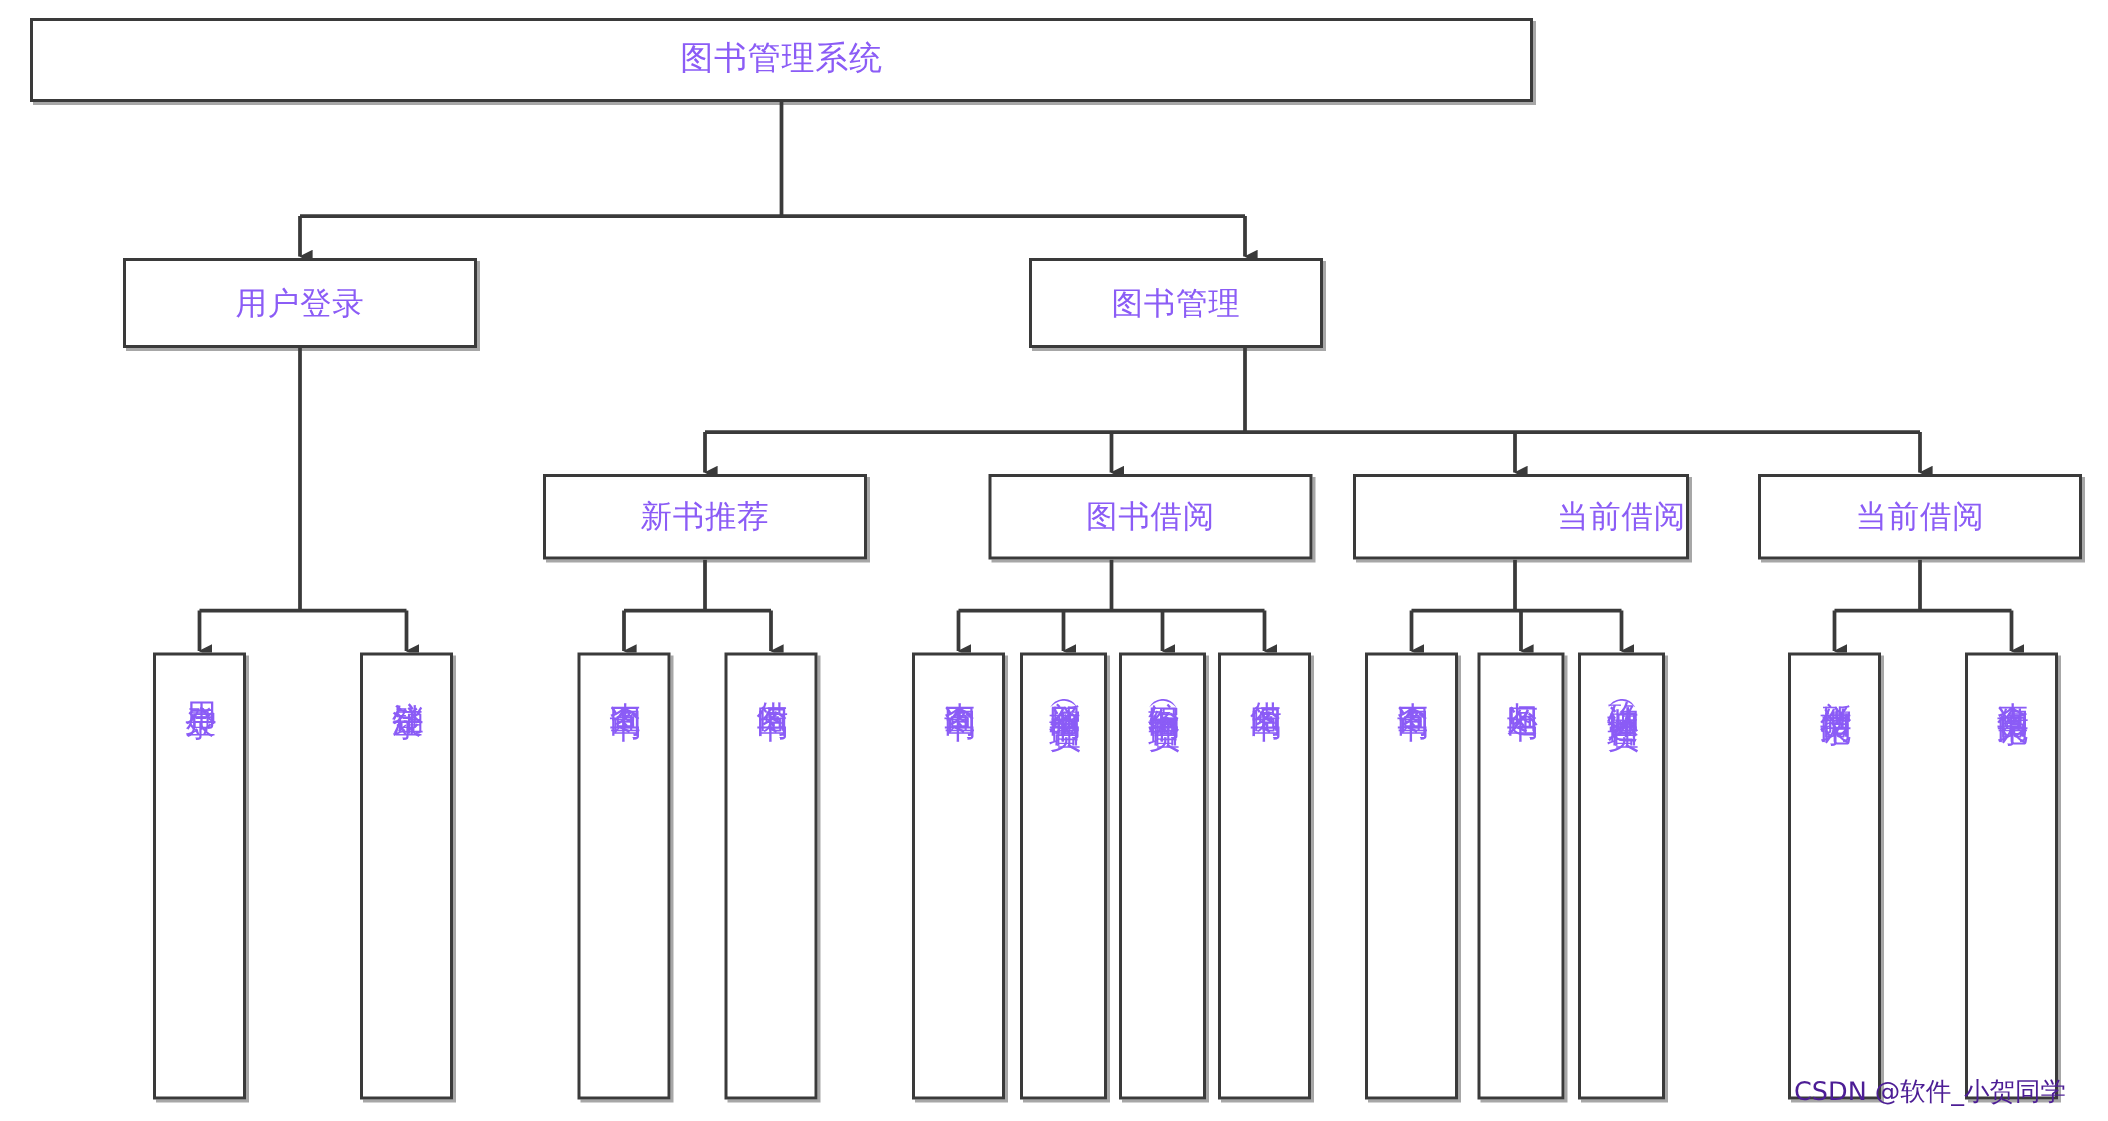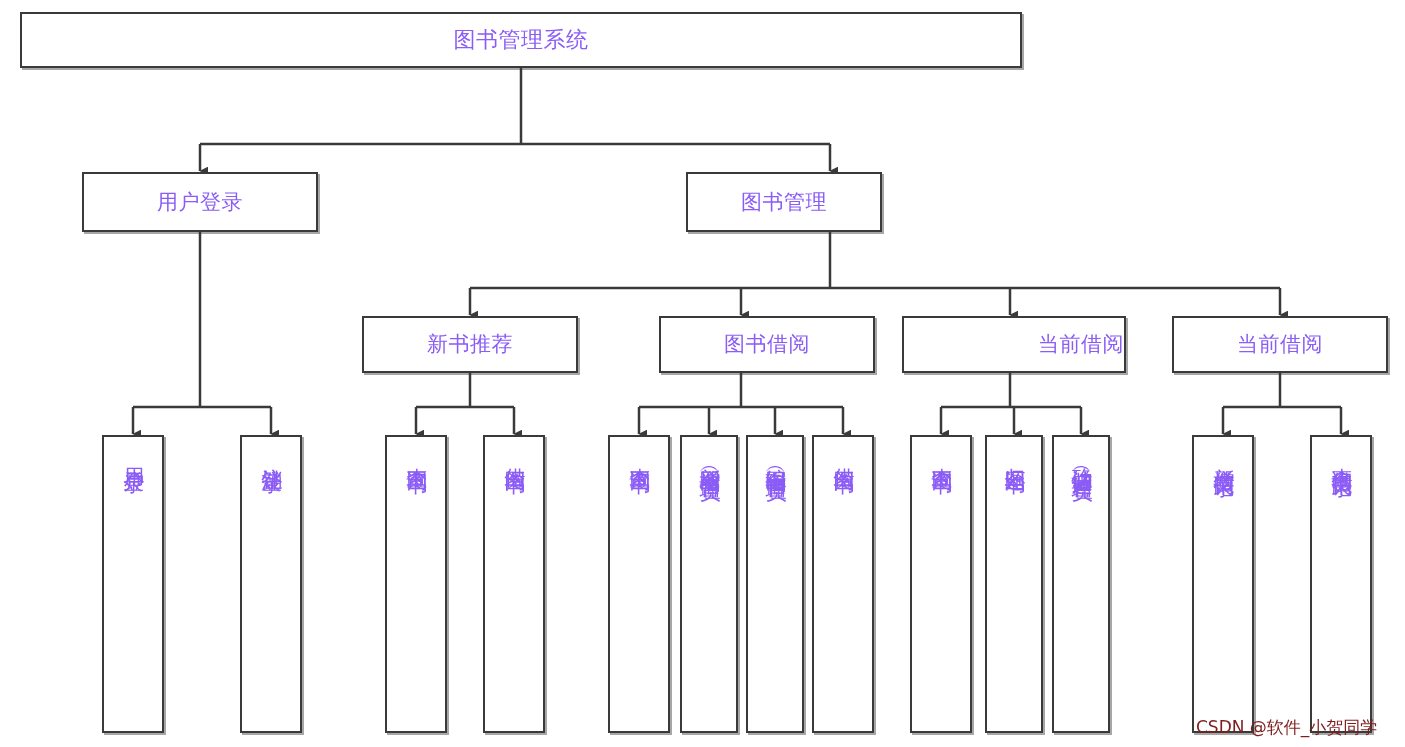--- a/index.html
+++ b/index.html
@@ -59,21 +59,21 @@
     writing-mode: vertical-rl;
     text-orientation: upright;
     font-size: 21px;
     line-height: 1.14;
     letter-spacing: 2px;
     white-space: nowrap;
   }
   .watermark {
     position: absolute;
     font-size: 17px;
-    color: #7f1d1d;
+    color: #4c1d95;
     white-space: nowrap;
     z-index: 5;
     font-family: "DejaVu Sans", "Liberation Sans", sans-serif;
   }
 </style>
 </head>
 <body>
 
 <div id="canvas">
   <svg id="wires" viewBox="0 0 1405 747">

